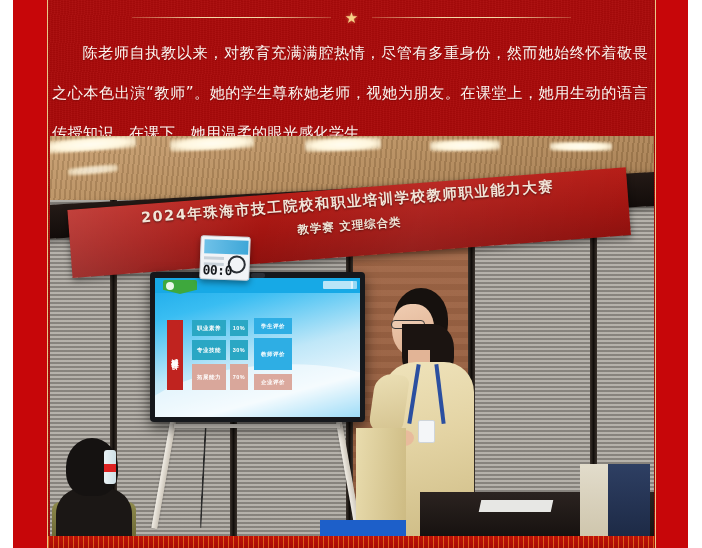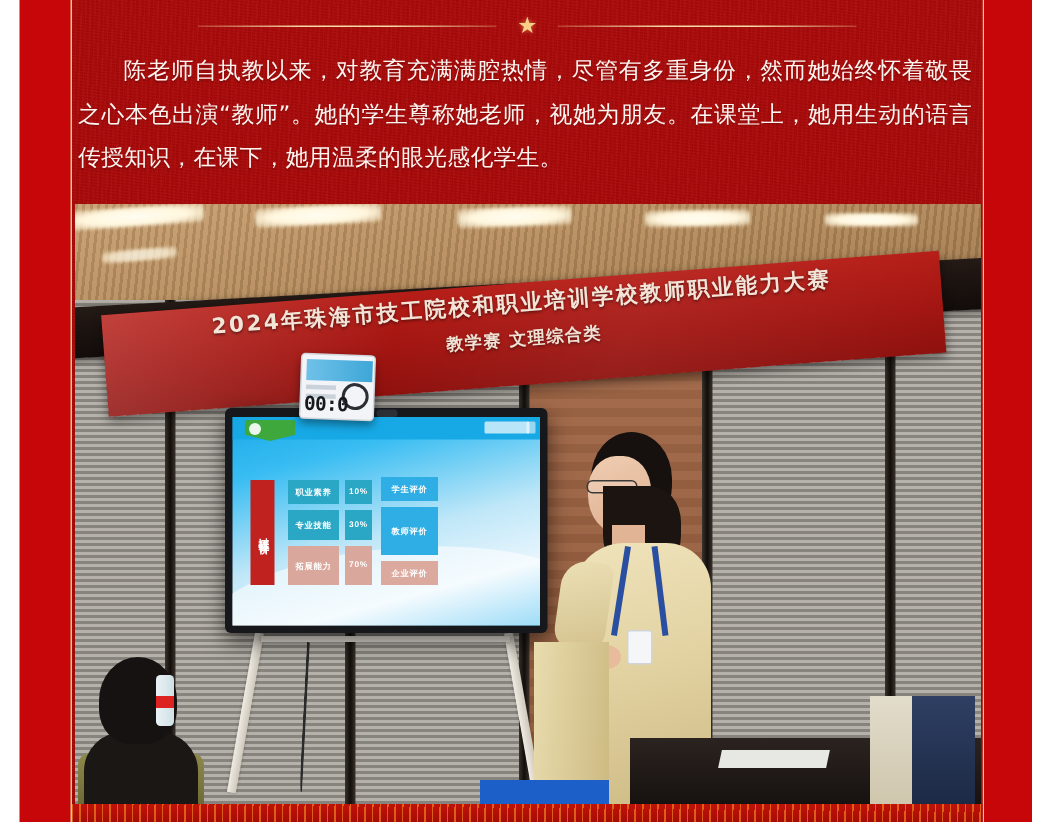--- a/index.html
+++ b/index.html
@@ -71,21 +71,21 @@
     margin:0 14px;
     text-shadow:0 0 3px rgba(255,220,150,0.5);
   }
 
   
   .para {
     position:absolute;
     left:52px; top:33px; width:596px;
     color:#fdf4ef;
     font-size:15.2px;
-    line-height:29px;
+    line-height:40px;
     text-align:justify;
     text-justify:inter-ideograph;
     letter-spacing:0.2px;
     font-family:"DejaVu Sans","Liberation Sans",sans-serif;
     text-indent:2em;
     text-shadow:0 1px 1px rgba(0,0,0,0.22);
   }
 
   
   .photo-wrap {

